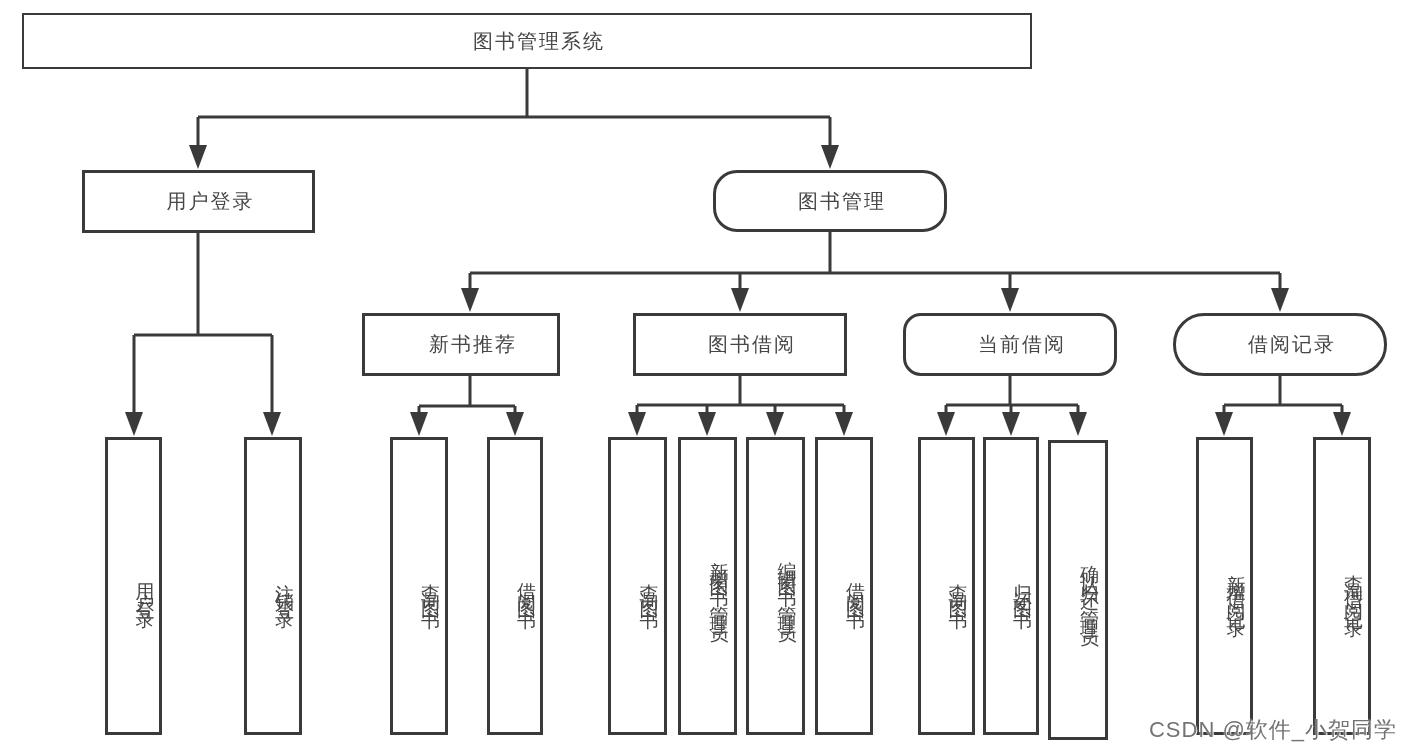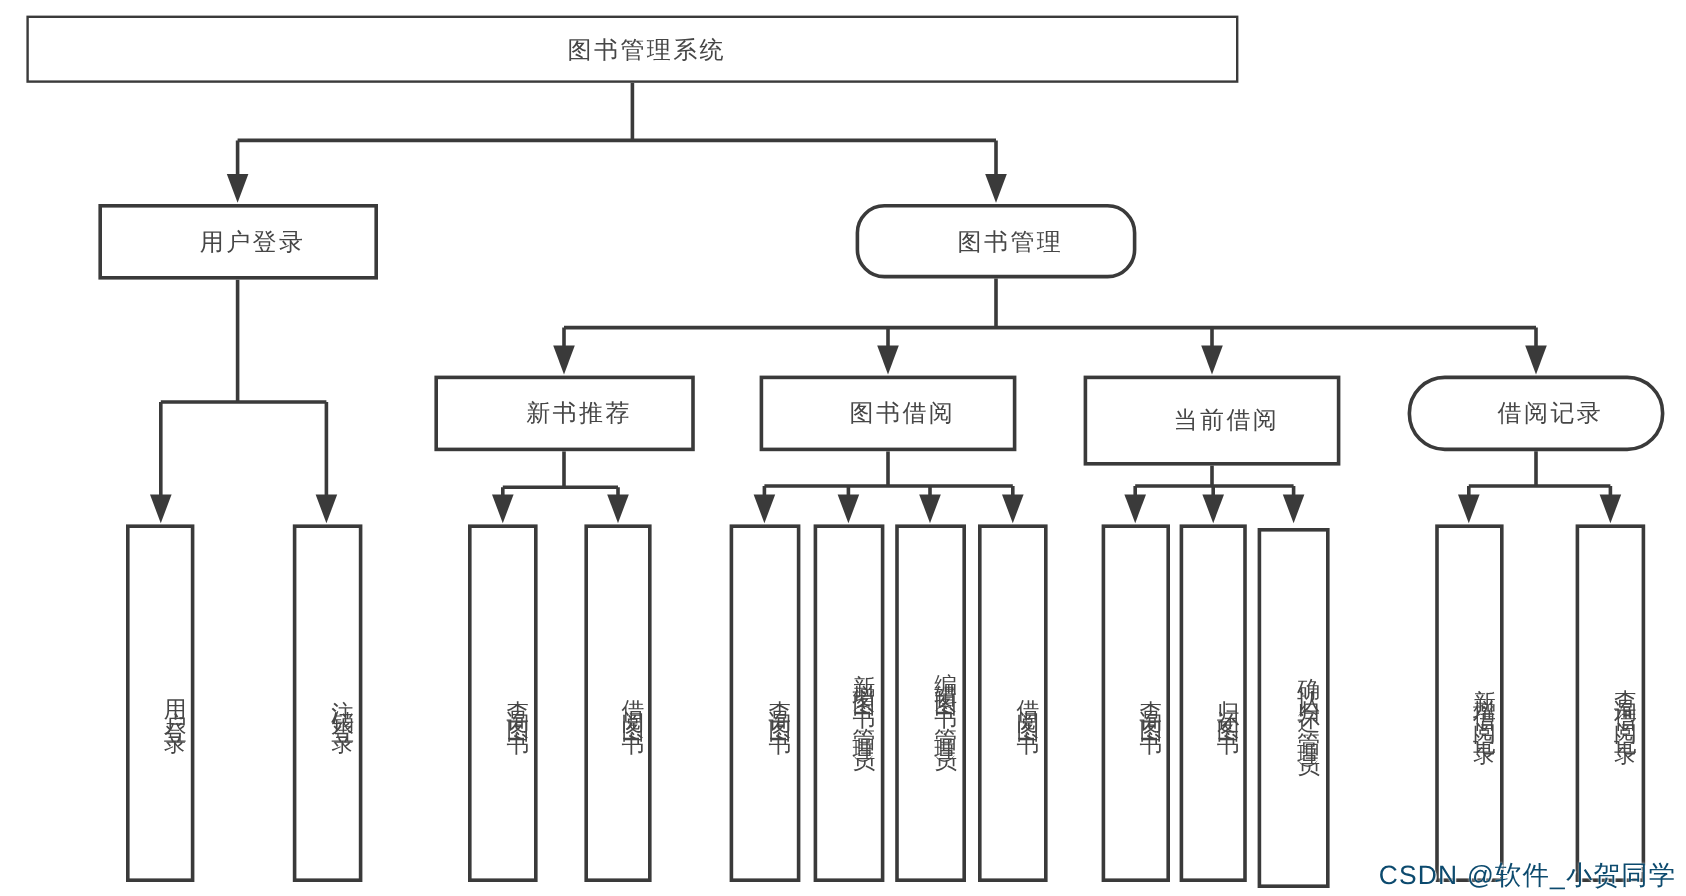--- a/index.html
+++ b/index.html
@@ -48,21 +48,21 @@
     letter-spacing: 9px;
     line-height: 1;
     white-space: normal;
   }
   #watermark {
     position: absolute;
     right: 8px;
     bottom: 2px;
     z-index: 3;
     font-size: 22px;
-    color: #0c4a6e;
+    color: #737373;
     letter-spacing: 1px;
     text-shadow: 0 0 2px #ffffff, 1px 1px 0 rgba(255,255,255,0.85);
     white-space: nowrap;
   }
 </style>
 </head>
 <body>
 
 <div id="stage">
 
@@ -117,27 +117,27 @@
     <span class="lbl">图书管理系统</span>
   </div>
 
   <div class="node" style="left:82px; top:170px; width:233px; height:63px;">
     <span class="lbl">用户登录</span>
   </div>
   <div class="node" style="left:713px; top:170px; width:234px; height:62px;border-radius:24px;">
     <span class="lbl">图书管理</span>
   </div>
 
-  <div class="node" style="left:362px; top:313px; width:217px; height:63px;">
+  <div class="node" style="left:362px; top:313px; width:198px; height:63px;">
     <span class="lbl">新书推荐</span>
   </div>
   <div class="node" style="left:633px; top:313px; width:214px; height:63px;align-items:center;">
     <span class="lbl">图书借阅</span>
   </div>
-  <div class="node" style="left:903px; top:313px; width:214px; height:75px;">
+  <div class="node" style="left:903px; top:313px; width:214px; height:63px;border-radius:18px;">
     <span class="lbl">当前借阅</span>
   </div>
   <div class="node" style="left:1173px; top:313px; width:214px; height:63px;border-radius:31px;">
     <span class="lbl">借阅记录</span>
   </div>
 
   <div class="node leaf" style="left:105px; top:437px; width:57px; height:298px;">
     <span class="lbl">用户登录</span>
   </div>
   <div class="node leaf" style="left:244px; top:437px; width:58px; height:298px;">

